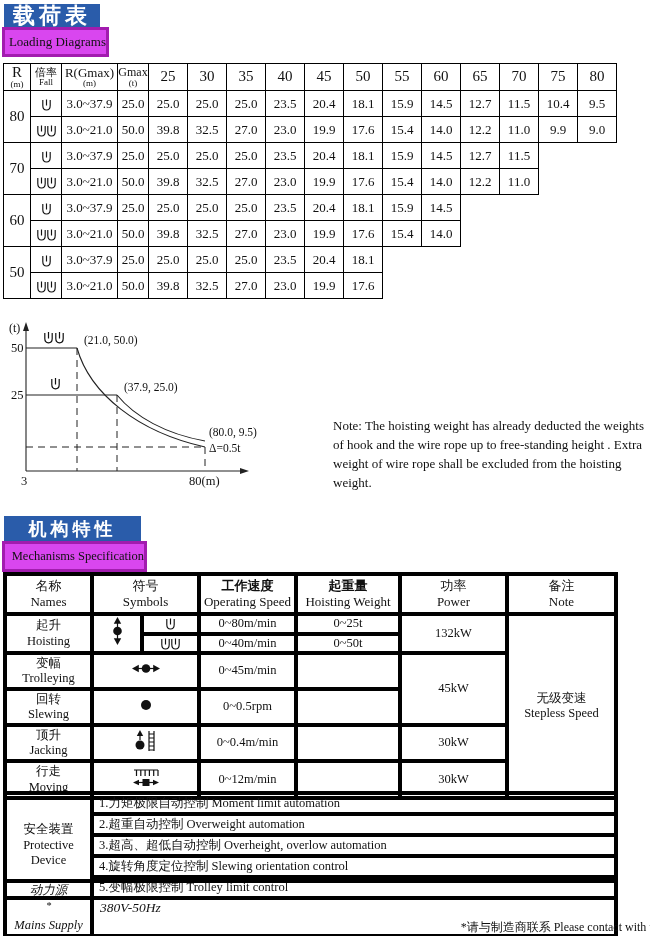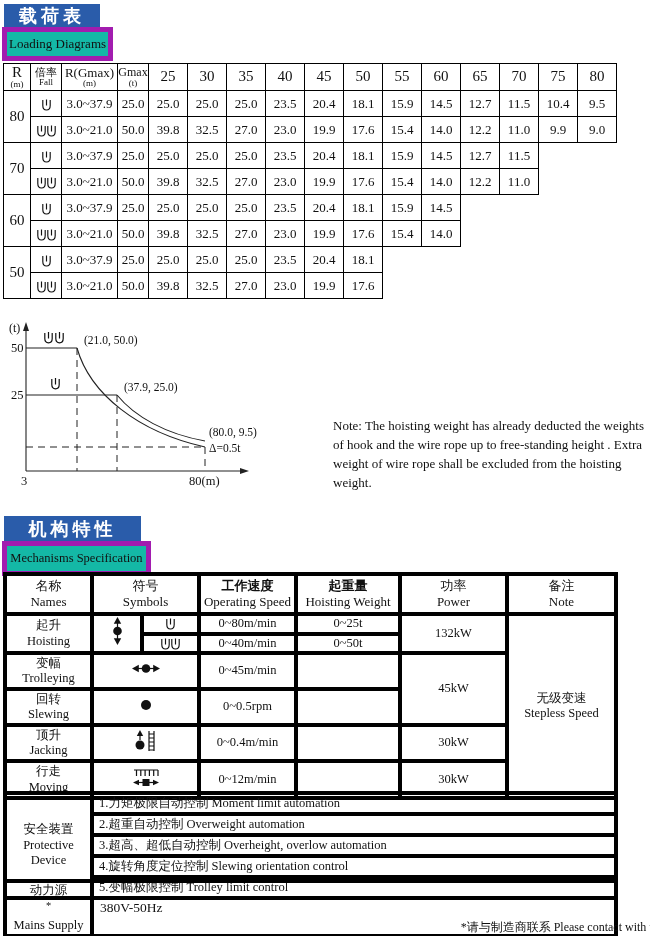--- a/index.html
+++ b/index.html
@@ -2,24 +2,24 @@
 <html style="--blue: #2a5caa;"><head>
 <meta charset="utf-8">
 <style>
   html,body{margin:0;padding:0;background:#fff;}
   .page{position:relative;width:650px;height:936px;background:#fff;overflow:hidden;
         font-family:"Liberation Serif","DejaVu Serif",serif;color:#111;}
 
   
   .badge{position:absolute;background:var(--blue,#2a5caa);color:#fff;text-align:center;
          font-weight:bold;letter-spacing:4px;display:flex;align-items:center;justify-content:center;}
-  .b1{left:4px;top:4px;width:96px;height:23px;font-size:18px;}
+  .b1{left:4px;top:4px;width:96px;height:23px;font-size:22px;}
   .b2{left:4px;top:516px;width:137px;height:25px;font-size:18px;}
-  .badgebox{position:absolute;background:#14b8a6;border:5px solid #a21caf;display:flex;align-items:center;
-            justify-content:center;font-size:13px;}
+  .badgebox{position:absolute;background:#d946ef;border:3px solid #a21caf;display:flex;align-items:center;
+            justify-content:flex-end;font-size:13px;}
   .bb1{left:2px;top:27px;width:101px;height:24px;}
   .bb2{left:2px;top:541px;width:139px;height:25px;font-size:12.5px;}
 
   table{border-collapse:collapse;table-layout:fixed;}
   
   .lt{position:absolute;left:3px;top:63px;font-size:13px;}
   .lt th,.lt td{border:1px solid #000;text-align:center;vertical-align:middle;padding:0;background:#fff;
                 font-weight:normal;height:25px;line-height:1.05;}
   .lt th{height:26px;font-size:15px;}
   .lt th .unit{display:block;font-size:9px;line-height:1;}
@@ -45,21 +45,21 @@
   .spec{top:572px;}
   .spec th{height:36px;font-size:13px;}
   .spec .sub{height:19px;}
   .spec .r36{height:36px;} .spec .r37{height:37px;}
   .two span{display:block;}
   .bold{font-weight:bold;}
   .safety{top:791px;}
   .safety td{height:17px;}
   .safety td.item{text-align:left;padding-left:5px;}
   .mains{top:879px;}
-  .mains td{height:38px;}
+  .mains td{height:38px;font-style:italic;}
   .mains td.value{text-align:left;padding-left:6px;font-size:13.5px;}
 
   .footer{position:absolute;left:12px;top:919px;width:648px;text-align:right;font-size:12px;}
 </style>
 </head>
 <body>
 
 <div class="page">
 
   <div class="badge b1">

